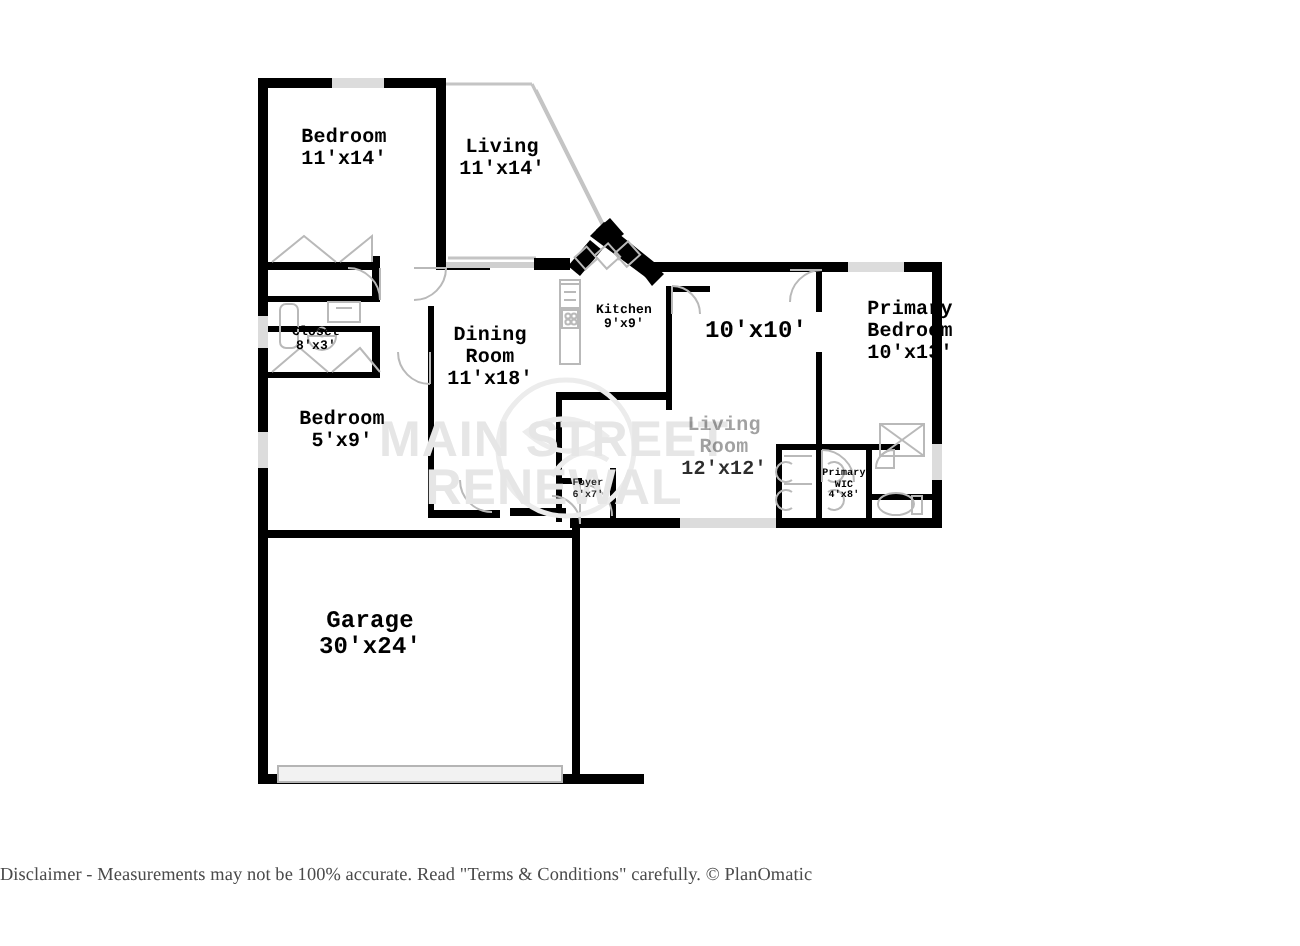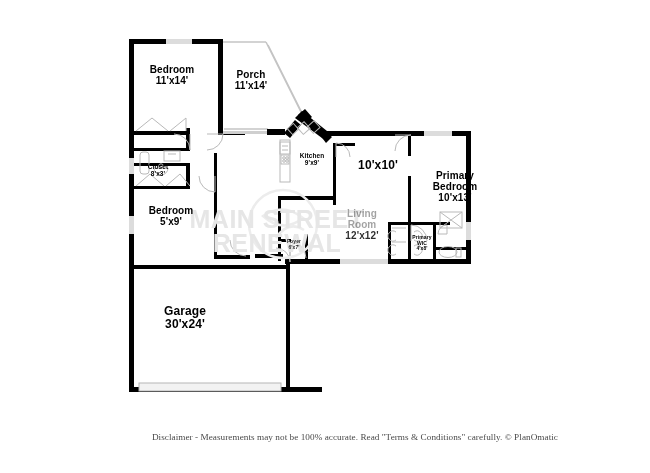--- a/index.html
+++ b/index.html
@@ -18,40 +18,40 @@
   #plan-svg {
     position: absolute;
     left: 0;
     top: 0;
     width: 650px;
     height: 473px;
   }
   .room-label {
     position: absolute;
     text-align: center;
-    font-family: Liberation Sans, sans-serif;
+    font-family: Liberation Mono, monospace;
     font-weight: bold;
     color: #000000;
     line-height: 1.12;
     white-space: nowrap;
     transform: translate(-50%, -50%);
     letter-spacing: 0.1px;
   }
   .room-label .rl-name { display: block; }
   .room-label .rl-dim  { display: block; }
   .lbl-lg { font-size: 12px; }
   .lbl-md { font-size: 10px; }
   .lbl-sm { font-size: 6.5px; }
   .lbl-xs { font-size: 5px; }
   .disclaimer {
     position: absolute;
     left: 0;
     top: 432px;
     width: 558px;
-    text-align: right;
+    text-align: left;
     font-family: "Liberation Serif", "DejaVu Serif", serif;
     font-size: 9.2px;
     color: #4a4a4a;
     letter-spacing: 0.05px;
   }
   .wm-text {
     font-family: "Liberation Sans", sans-serif;
     font-weight: bold;
     fill: #e6e6e6;
     font-size: 25px;
@@ -231,45 +231,49 @@
       <text class="wm-text" x="277" y="252" text-anchor="middle">RENEWAL</text>
     </g>
   </svg>
 
   <div class="room-label lbl-md" style="left:172px; top:75px;">
     <span class="rl-name">Bedroom</span>
     <span class="rl-dim">11'x14'</span>
   </div>
 
   <div class="room-label lbl-md" style="left:251px; top:80px;">
-    <span class="rl-name">Porch</span>
+    <span class="rl-name">Living</span>
     <span class="rl-dim">11'x14'</span>
   </div>
 
   <div class="room-label lbl-sm" style="left:312px; top:159px;">
     <span class="rl-name">Kitchen</span>
     <span class="rl-dim">9'x9'</span>
   </div>
 
   <div class="room-label lbl-sm" style="left:158px; top:170px;">
     <span class="rl-name">Closet</span>
     <span class="rl-dim">8'x3'</span>
   </div>
 
+  <div class="room-label lbl-md" style="left:245px; top:180px;">
+    <span class="rl-name" style="max-width:58px; white-space:normal; display:block;"><span>Dining Room</span></span>
+    <span class="rl-dim">11'x18'</span>
+  </div>
 
   <div class="room-label lbl-md" style="left:171px; top:216px;">
     <span class="rl-name">Bedroom</span>
     <span class="rl-dim">5'x9'</span>
   </div>
 
   <div class="room-label lbl-lg" style="left:378px; top:166px;">
     <span class="rl-dim">10'x10'</span>
   </div>
 
-  <div class="room-label lbl-md" style="left:455px; top:167px;margin-top:20px;">
+  <div class="room-label lbl-md" style="left:455px; top:167px;">
     <span class="rl-name" style="max-width:54px; white-space:normal; display:block;"><span>Primary Bedroom</span></span>
     <span class="rl-dim">10'x13'</span>
   </div>
 
   <div class="room-label lbl-md" style="left:362px; top:225px; opacity:0.82;">
     <span class="rl-name" style="max-width:56px; white-space:normal; display:block; opacity:0.45;"><span>Living Room</span></span>
     <span class="rl-dim">12'x12'</span>
   </div>
 
   <div class="room-label lbl-xs" style="left:422px; top:243px;">

